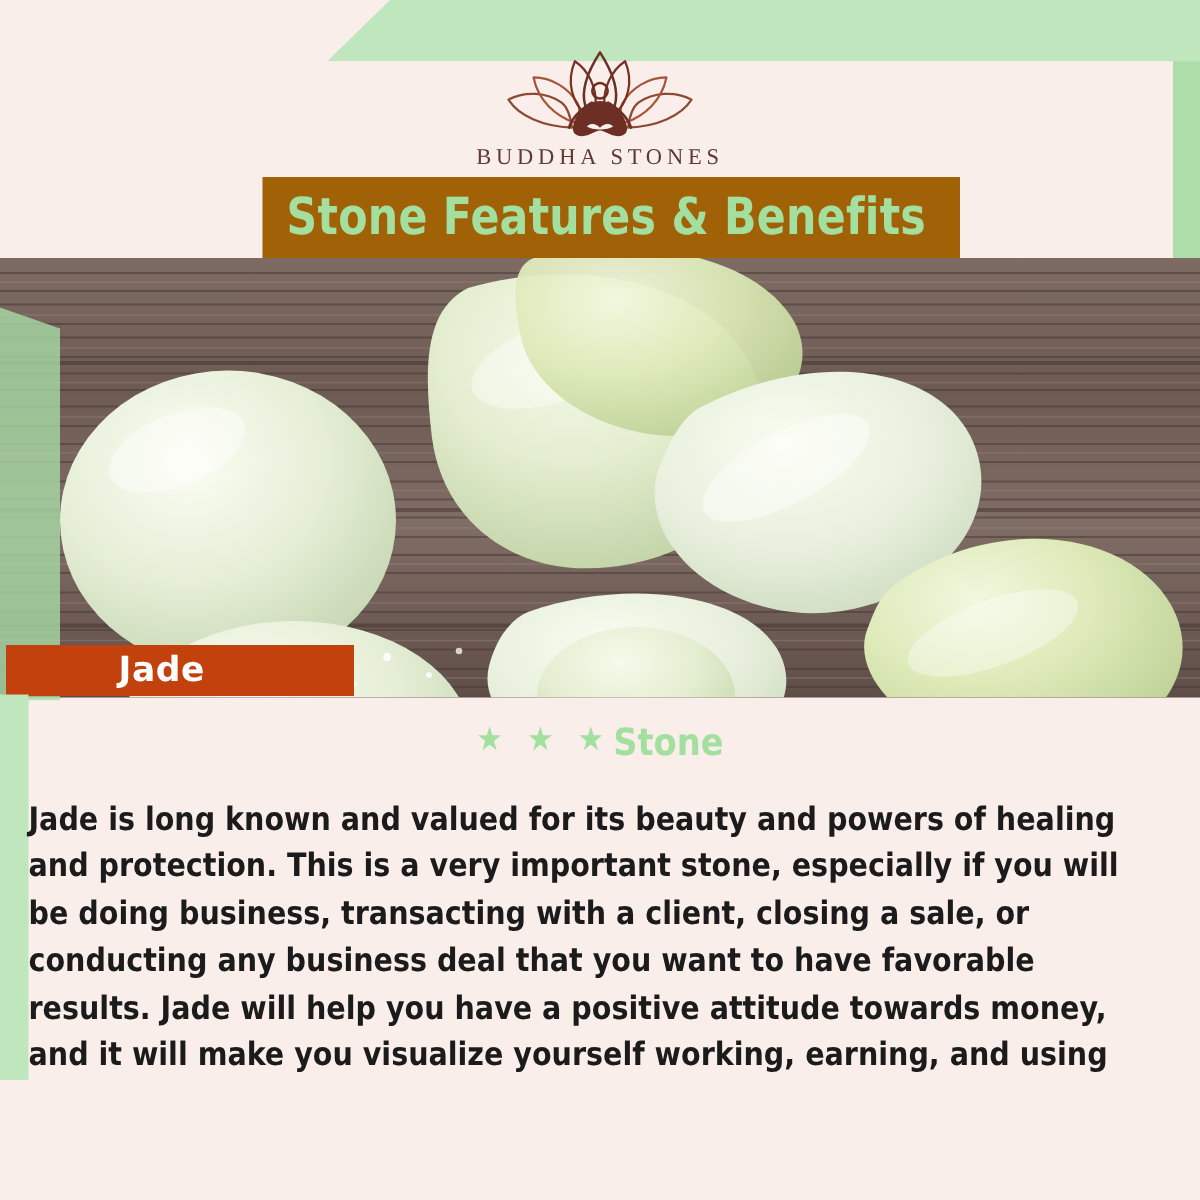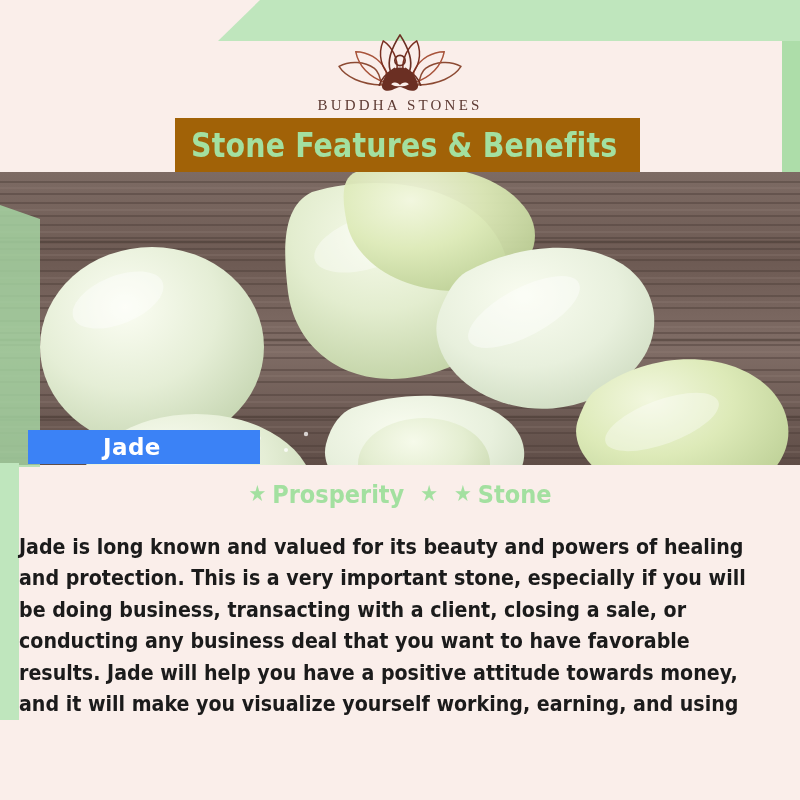--- a/index.html
+++ b/index.html
@@ -71,22 +71,22 @@
 
   
   .photo{
     position:absolute;left:0;top:172px;width:800px;height:293px;
     overflow:hidden;background:#6f5a53;
   }
   .photo svg{display:block;width:800px;height:293px;}
 
   
   .jade-label{
-    position:absolute;left:28px;top:430px;width:232px;height:34px;
-    background:#3b82f6;
+    position:absolute;left:4px;top:430px;width:232px;height:34px;
+    background:#c2410c;
     display:flex;align-items:center;
   }
   .jade-label span{
     margin-left:75px;
     font-family:"DejaVu Sans","Liberation Sans",sans-serif;
     font-weight:700;font-size:23px;color:#ffffff;letter-spacing:.4px;
   }
 
   
   .benefits{
@@ -261,21 +261,20 @@
 
   <div class="jade-label">
     <span>Jade</span>
   </div>
 
   <div class="deco-left-strip-low"></div>
 
   <div class="benefits">
     <div class="benefit">
       <span class="star">★</span>
-      <span>Prosperity</span>
     </div>
     <div class="benefit">
       <span class="star">★</span>
     </div>
     <div class="benefit">
       <span class="star">★</span>
       <span>Stone</span>
     </div>
   </div>
 

